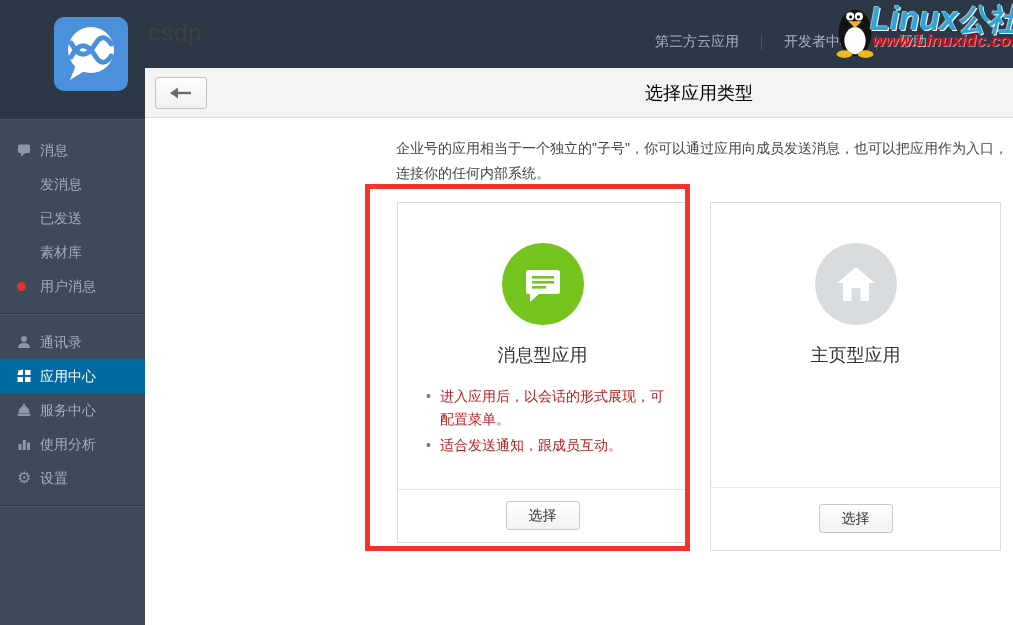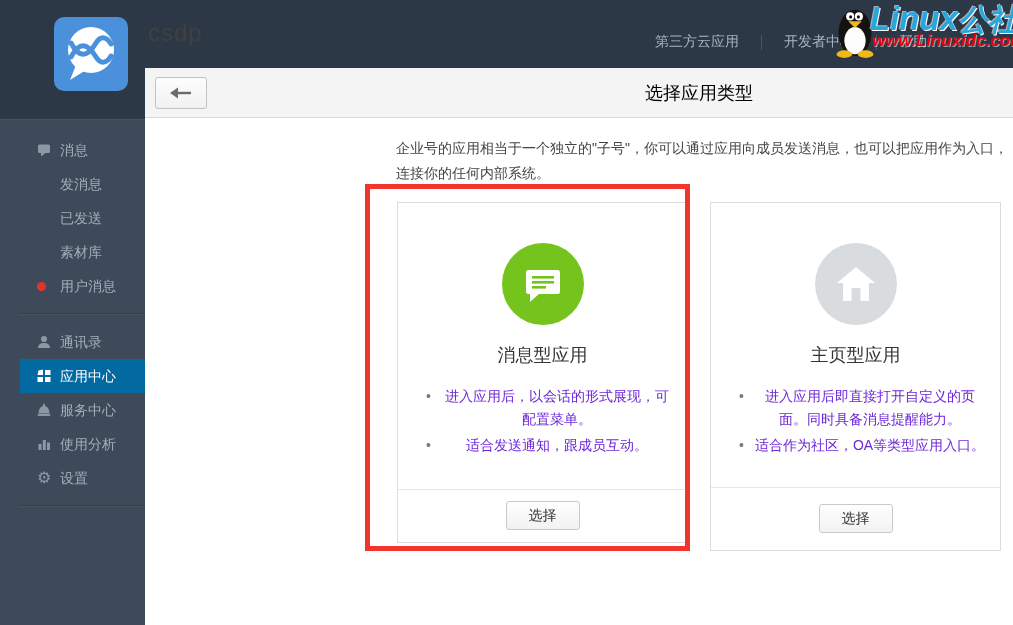--- a/index.html
+++ b/index.html
@@ -22,21 +22,21 @@
   .watermark { position:absolute; left:820px; top:0; width:193px; height:60px; z-index:9; pointer-events:none; }
   .wm-penguin { position:absolute; left:6px; top:0; width:58px; height:58px; }
   .wm-brand { position:absolute; left:50px; top:2px; font-weight:bold; font-style:italic;
               color:#27a7e0; font-size:33px; line-height:33px; white-space:nowrap;
               text-shadow:1px 1px 0 #fff,-1px -1px 0 rgba(255,255,255,.6); }
   .wm-brand .cjk { font-size:30px; }
   .wm-url { position:absolute; left:52px; top:31px; font-weight:bold; font-style:italic;
             color:#e60012; font-size:17px; white-space:nowrap; text-shadow:1px 1px 0 rgba(255,255,255,.5); }
 
   
-  .sidebar { position:absolute; left:0; top:68px; width:145px; height:557px; background:#3e4a59; z-index:1;padding-left:20px; }
+  .sidebar { position:absolute; left:0; top:68px; width:145px; height:557px; background:#3e4a59; z-index:1; }
   .side-group { list-style:none; }
   .side-group.g1 { margin-top:65px; }   
   .side-group.g2 { margin-top:0; }
   .side-divider { height:0; border-top:1px solid #333d49; border-bottom:1px solid #49545f; margin:10px 0; }
   .side-item { position:relative; height:34px; line-height:34px; padding-left:40px;
                font-size:14px; color:#a3aeba; cursor:pointer; }
   .side-item .s-icon { position:absolute; left:17px; top:0; width:16px; height:34px;
                        display:flex; align-items:center; color:#8c98a5; }
   .side-item.active { background:#0369a1; color:#fff; }
   .side-item.active .s-icon { color:#fff; }
@@ -62,21 +62,21 @@
   .card { position:absolute; top:84px; width:291px; background:#fff; border:1px solid #dcdcdc; }
   .card1 { left:252px; height:341px;padding-left:46px; }
   .card2 { left:565px; height:349px; }
   .card-circle { position:absolute; left:50%; margin-left:-41px; top:40px; width:82px; height:82px;
                  border-radius:50%; display:flex; align-items:center; justify-content:center; }
   .circle-green { background:#75c41d; }
   .circle-gray { background:#d9dcdf; }
   .card-title { position:absolute; left:0; top:140px; width:100%; text-align:center;
                 font-size:18px; color:#333; }
   .bullets { position:absolute; left:28px; top:182px; width:248px; list-style:none; }
-  .bullets li { position:relative; padding-left:14px; font-size:14px; line-height:23px; color:#6d28d9; margin-bottom:3px;text-align:center; }
+  .bullets li { position:relative; padding-left:14px; font-size:14px; line-height:23px; color:#b91c1c; margin-bottom:3px; }
   .bullets li::before { content:"•"; position:absolute; left:0; top:0; color:#7a7a7a; }
   .card-footer { position:absolute; left:0; bottom:0; width:100%; border-top:1px solid #e6e6e6; }
   .card1 .card-footer { height:53px; }
   .card2 .card-footer { height:63px; }
   .choose-btn { position:absolute; left:50%; transform:translateX(-50%); bottom:12px;
                 width:74px; height:29px; background:linear-gradient(#fefefe,#f2f2f2);
                 border:1px solid #c9c9c9; border-radius:3px; font-size:14px; color:#333; cursor:pointer;
                 font-family:inherit; }
   .card2 .choose-btn { bottom:17px; }
 </style>
@@ -236,24 +236,20 @@
 
     <div class="card card2">
       <div class="card-circle circle-gray">
         <svg width="40" height="36" viewBox="0 0 40 36">
           <polygon points="20,1 39,17 1,17" fill="#fff"></polygon>
           <rect x="7" y="16" width="26" height="19" fill="#fff"></rect>
           <rect x="15.5" y="22" width="9" height="13" fill="#d9dcdf"></rect>
         </svg>
       </div>
       <div class="card-title">主页型应用</div>
-      <ul class="bullets">
-        <li>进入应用后即直接打开自定义的页面。同时具备消息提醒能力。</li>
-        <li>适合作为社区，OA等类型应用入口。</li>
-      </ul>
       <div class="card-footer">
         <button class="choose-btn">选择</button>
       </div>
     </div>
 
     <div class="red-annotation"></div>
   </div>
 
 </div>
 

